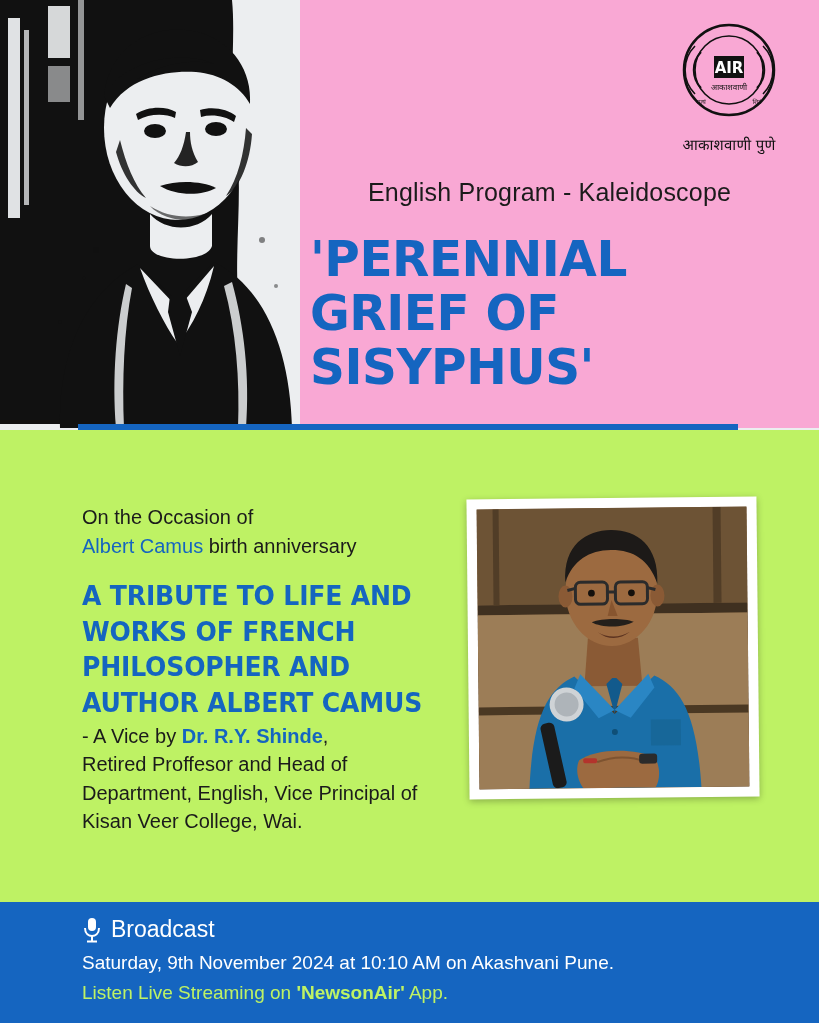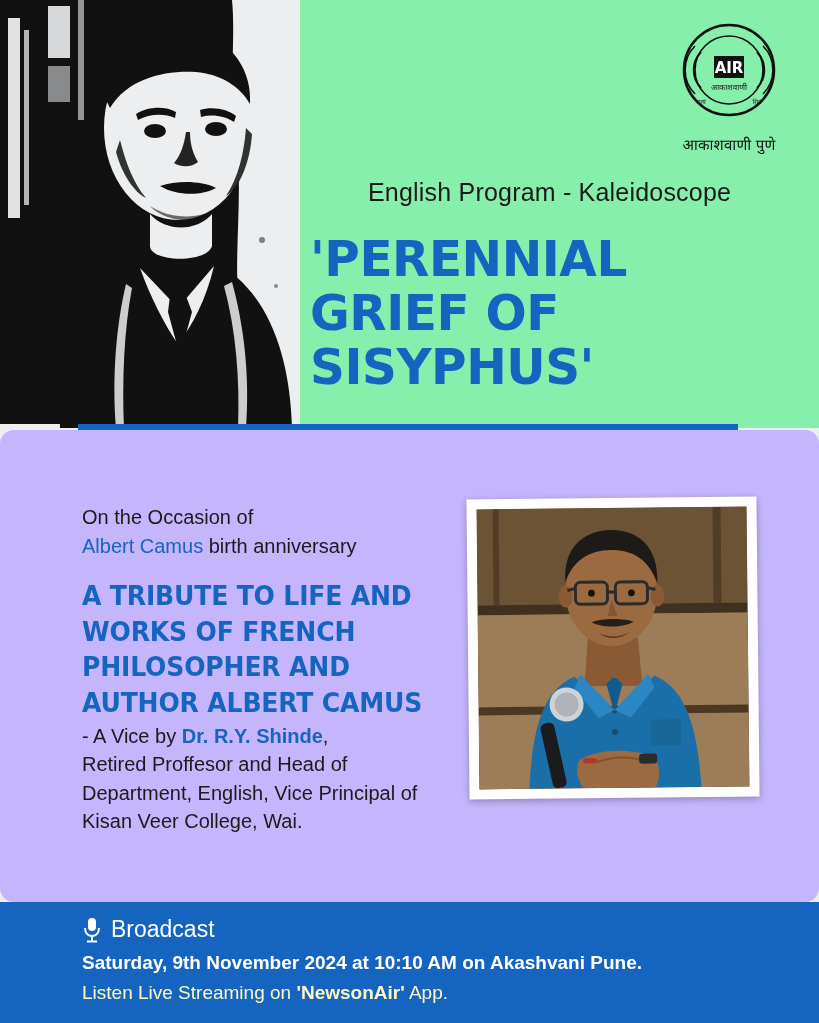--- a/index.html
+++ b/index.html
@@ -12,21 +12,21 @@
   .poster {
     position: relative;
     width: 819px; height: 1023px;
     background: #eceef0;
   }
 
   
   .top {
     position: relative;
     height: 428px;
-    background: #86efac;
+    background: #f9a8d4;
     overflow: hidden;
   }
 
   
   .portrait-wrap {
     position: absolute;
     left: 0; top: 0;
     width: 300px; height: 428px;
     overflow: hidden;
   }
@@ -75,22 +75,21 @@
     left: 78px; top: 424px;
     width: 660px; height: 6px;
     background: #1565c0;
   }
 
   
   .middle {
     position: absolute;
     top: 430px; left: 0;
     width: 819px; height: 472px;
-    background: #c4b5fd;
-    border-radius: 14px;
+    background: #bef264;
   }
   .occasion {
     position: absolute;
     left: 82px; top: 73px;
     font-size: 20px;
     color: #1b1b1b;
     line-height: 1.45;
   }
   .occasion .accent { color: #1565c0; font-weight: normal; }
 
@@ -144,25 +143,25 @@
     color: #fff;
   }
   .broadcast-row {
     position: absolute;
     left: 82px; top: 14px;
     display: flex; align-items: center; gap: 9px;
   }
   .broadcast-label { font-size: 23px; color: #fff; }
   .bline1 {
     position: absolute; left: 82px; top: 50px;
-    font-size: 19px; font-weight: bold; color: #fff;
+    font-size: 19px; font-weight: normal; color: #fff;
   }
   .bline2 {
     position: absolute; left: 82px; top: 80px;
-    font-size: 19px; color: #fef9c3;
+    font-size: 19px; color: #bef264;
   }
   .bline2 b { font-weight: bold; }
 </style>
 </head>
 <body>
 
 <div class="poster">
 
   <div class="top">
 

